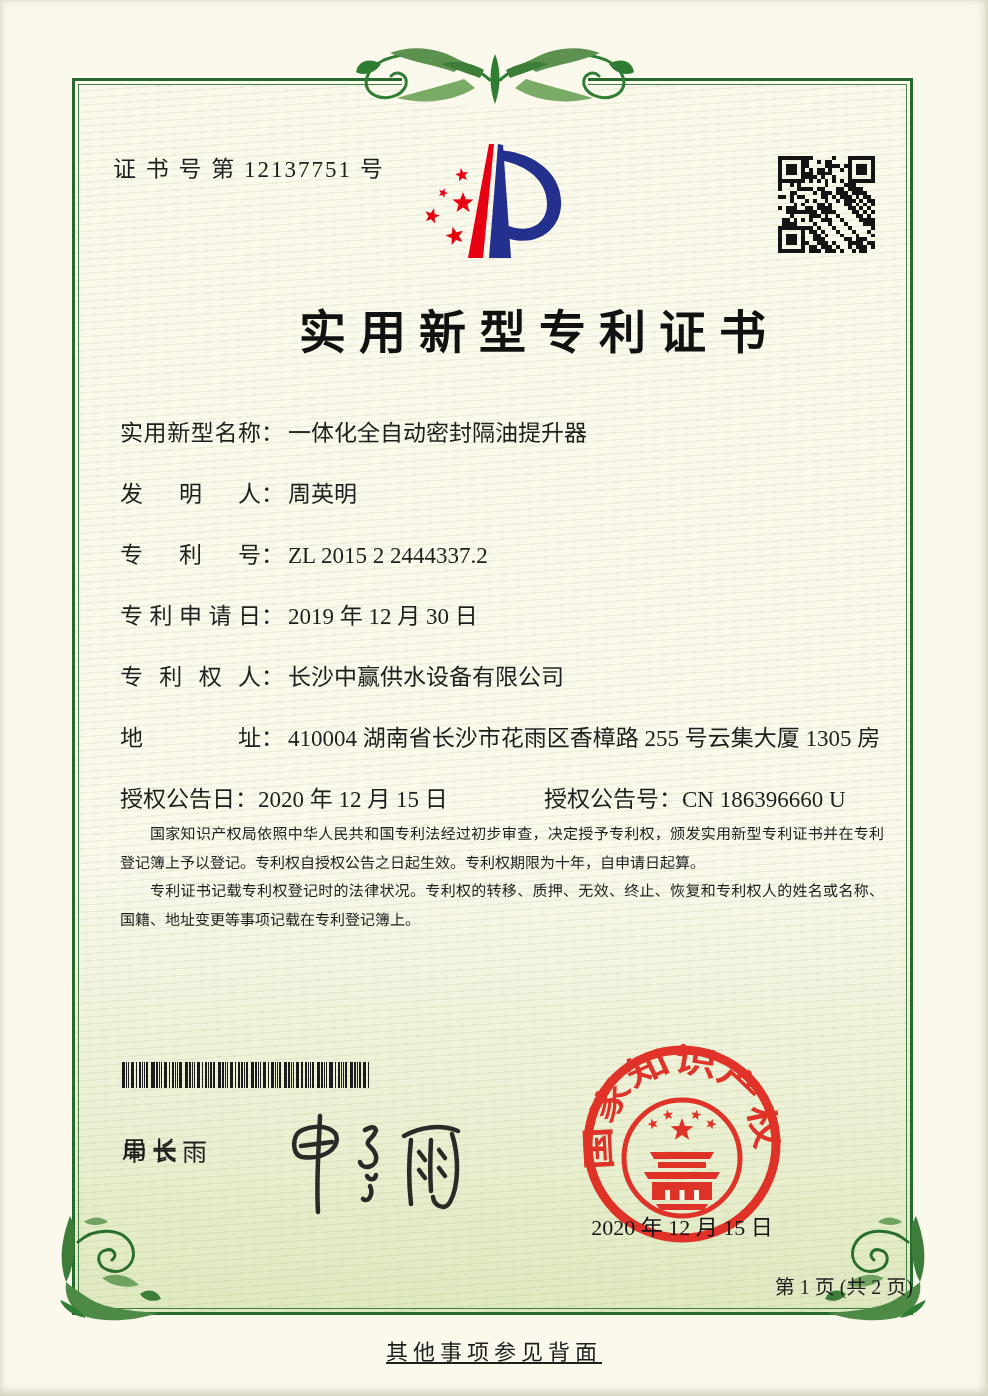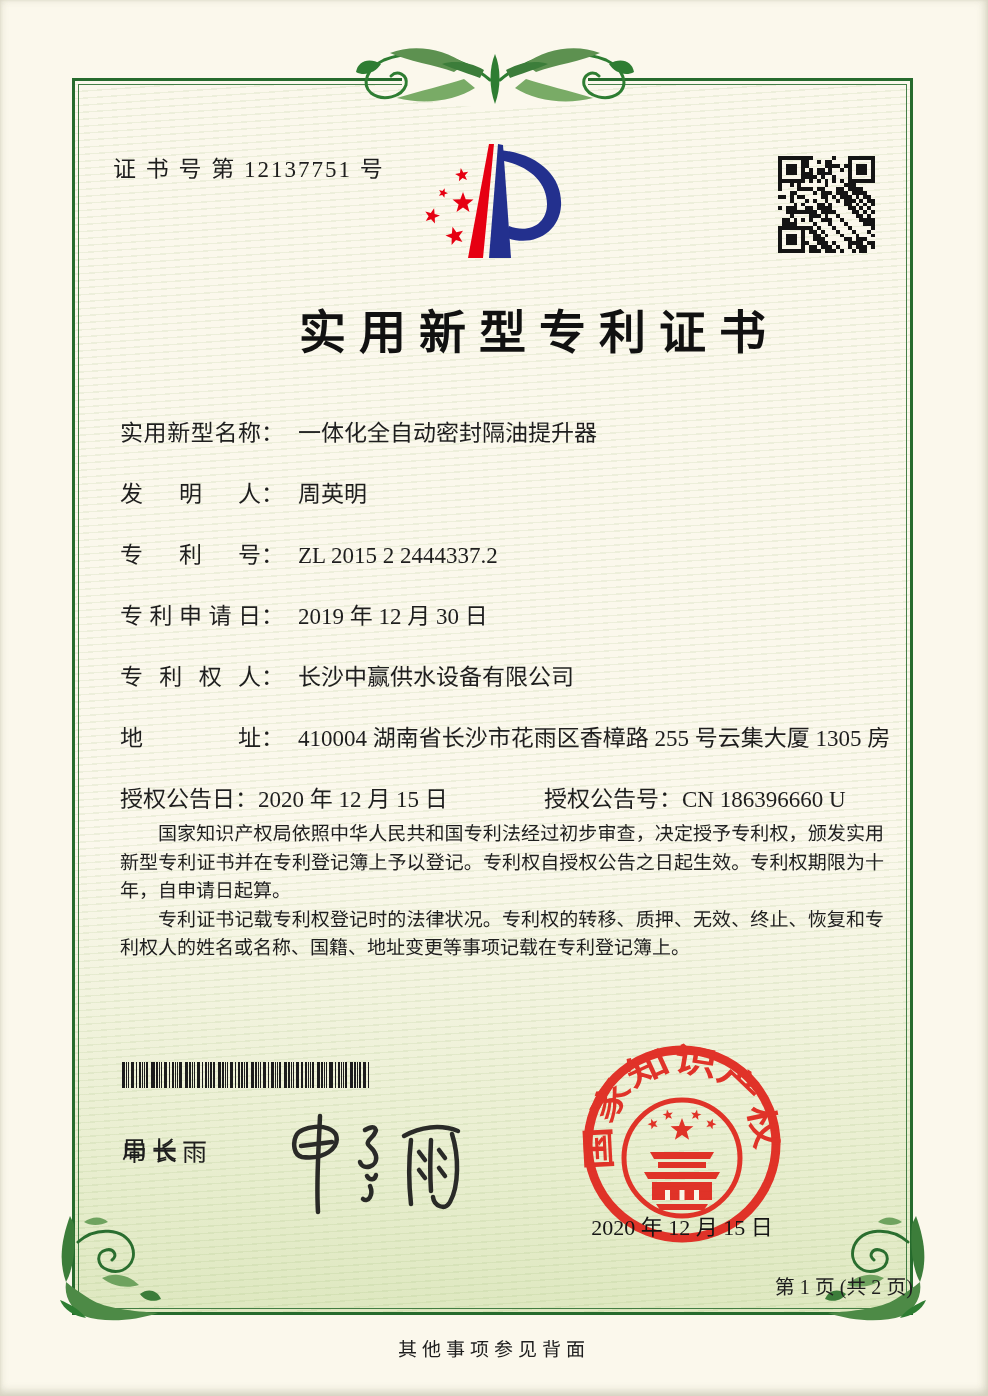--- a/index.html
+++ b/index.html
@@ -36,34 +36,34 @@
   .qr{position:absolute;left:778px;top:156px;width:97px;height:97px;}
   .title{
     position:absolute;left:0;top:294px;width:988px;text-align:center;
     font-size:47px;font-weight:bold;letter-spacing:13px;color:#111;padding-left:45px;
   }
   
   .fields{position:absolute;left:120px;top:414px;width:770px;font-size:23px;}
   .row{height:61px;position:relative;white-space:nowrap;}
   .flabel{display:inline-block;width:141px;text-align:justify;text-align-last:justify;}
   .fcolon{display:inline-block;}
-  .fvalue{display:inline-block;margin-left:14px;}
+  .fvalue{display:inline-block;margin-left:4px;}
   .grant2{position:absolute;left:424px;top:0;}
   
-  .paras{position:absolute;left:120px;top:820px;width:764px;font-size:19px;line-height:28.5px;text-align:justify;}
+  .paras{position:absolute;left:120px;top:820px;width:764px;font-size:15px;line-height:28.5px;text-align:justify;}
   .paras p{margin:0;text-indent:2em;}
   
   .barcode{position:absolute;left:122px;top:1062px;width:252px;height:26px;}
   .signoff-title{position:absolute;left:122px;top:1130px;font-size:25px;letter-spacing:5px;}
   .signoff-name{position:absolute;left:122px;top:1132px;font-size:25px;letter-spacing:5px;font-family:Liberation Serif, serif;}
   .signature{position:absolute;left:268px;top:1104px;width:246px;height:122px;}
   .seal{position:absolute;left:577px;top:1038px;width:210px;height:212px;}
   .seal-date{position:absolute;left:577px;top:1209px;width:210px;text-align:center;font-size:22px;color:#151515;}
   .footer-page{position:absolute;left:72px;top:1271px;width:841px;text-align:right;font-size:20px;}
-  .back-note{position:absolute;left:0;top:1334px;width:988px;text-align:center;font-size:19px;letter-spacing:5px;}
+  .back-note{position:absolute;left:0;top:1334px;width:988px;text-align:center;font-size:22px;letter-spacing:5px;text-decoration:underline;}
   svg{display:block;}
 </style>
 </head>
 <body>
 
 <div class="page">
 
   <div class="guilloche"></div>
 
   <div class="frame"></div>

